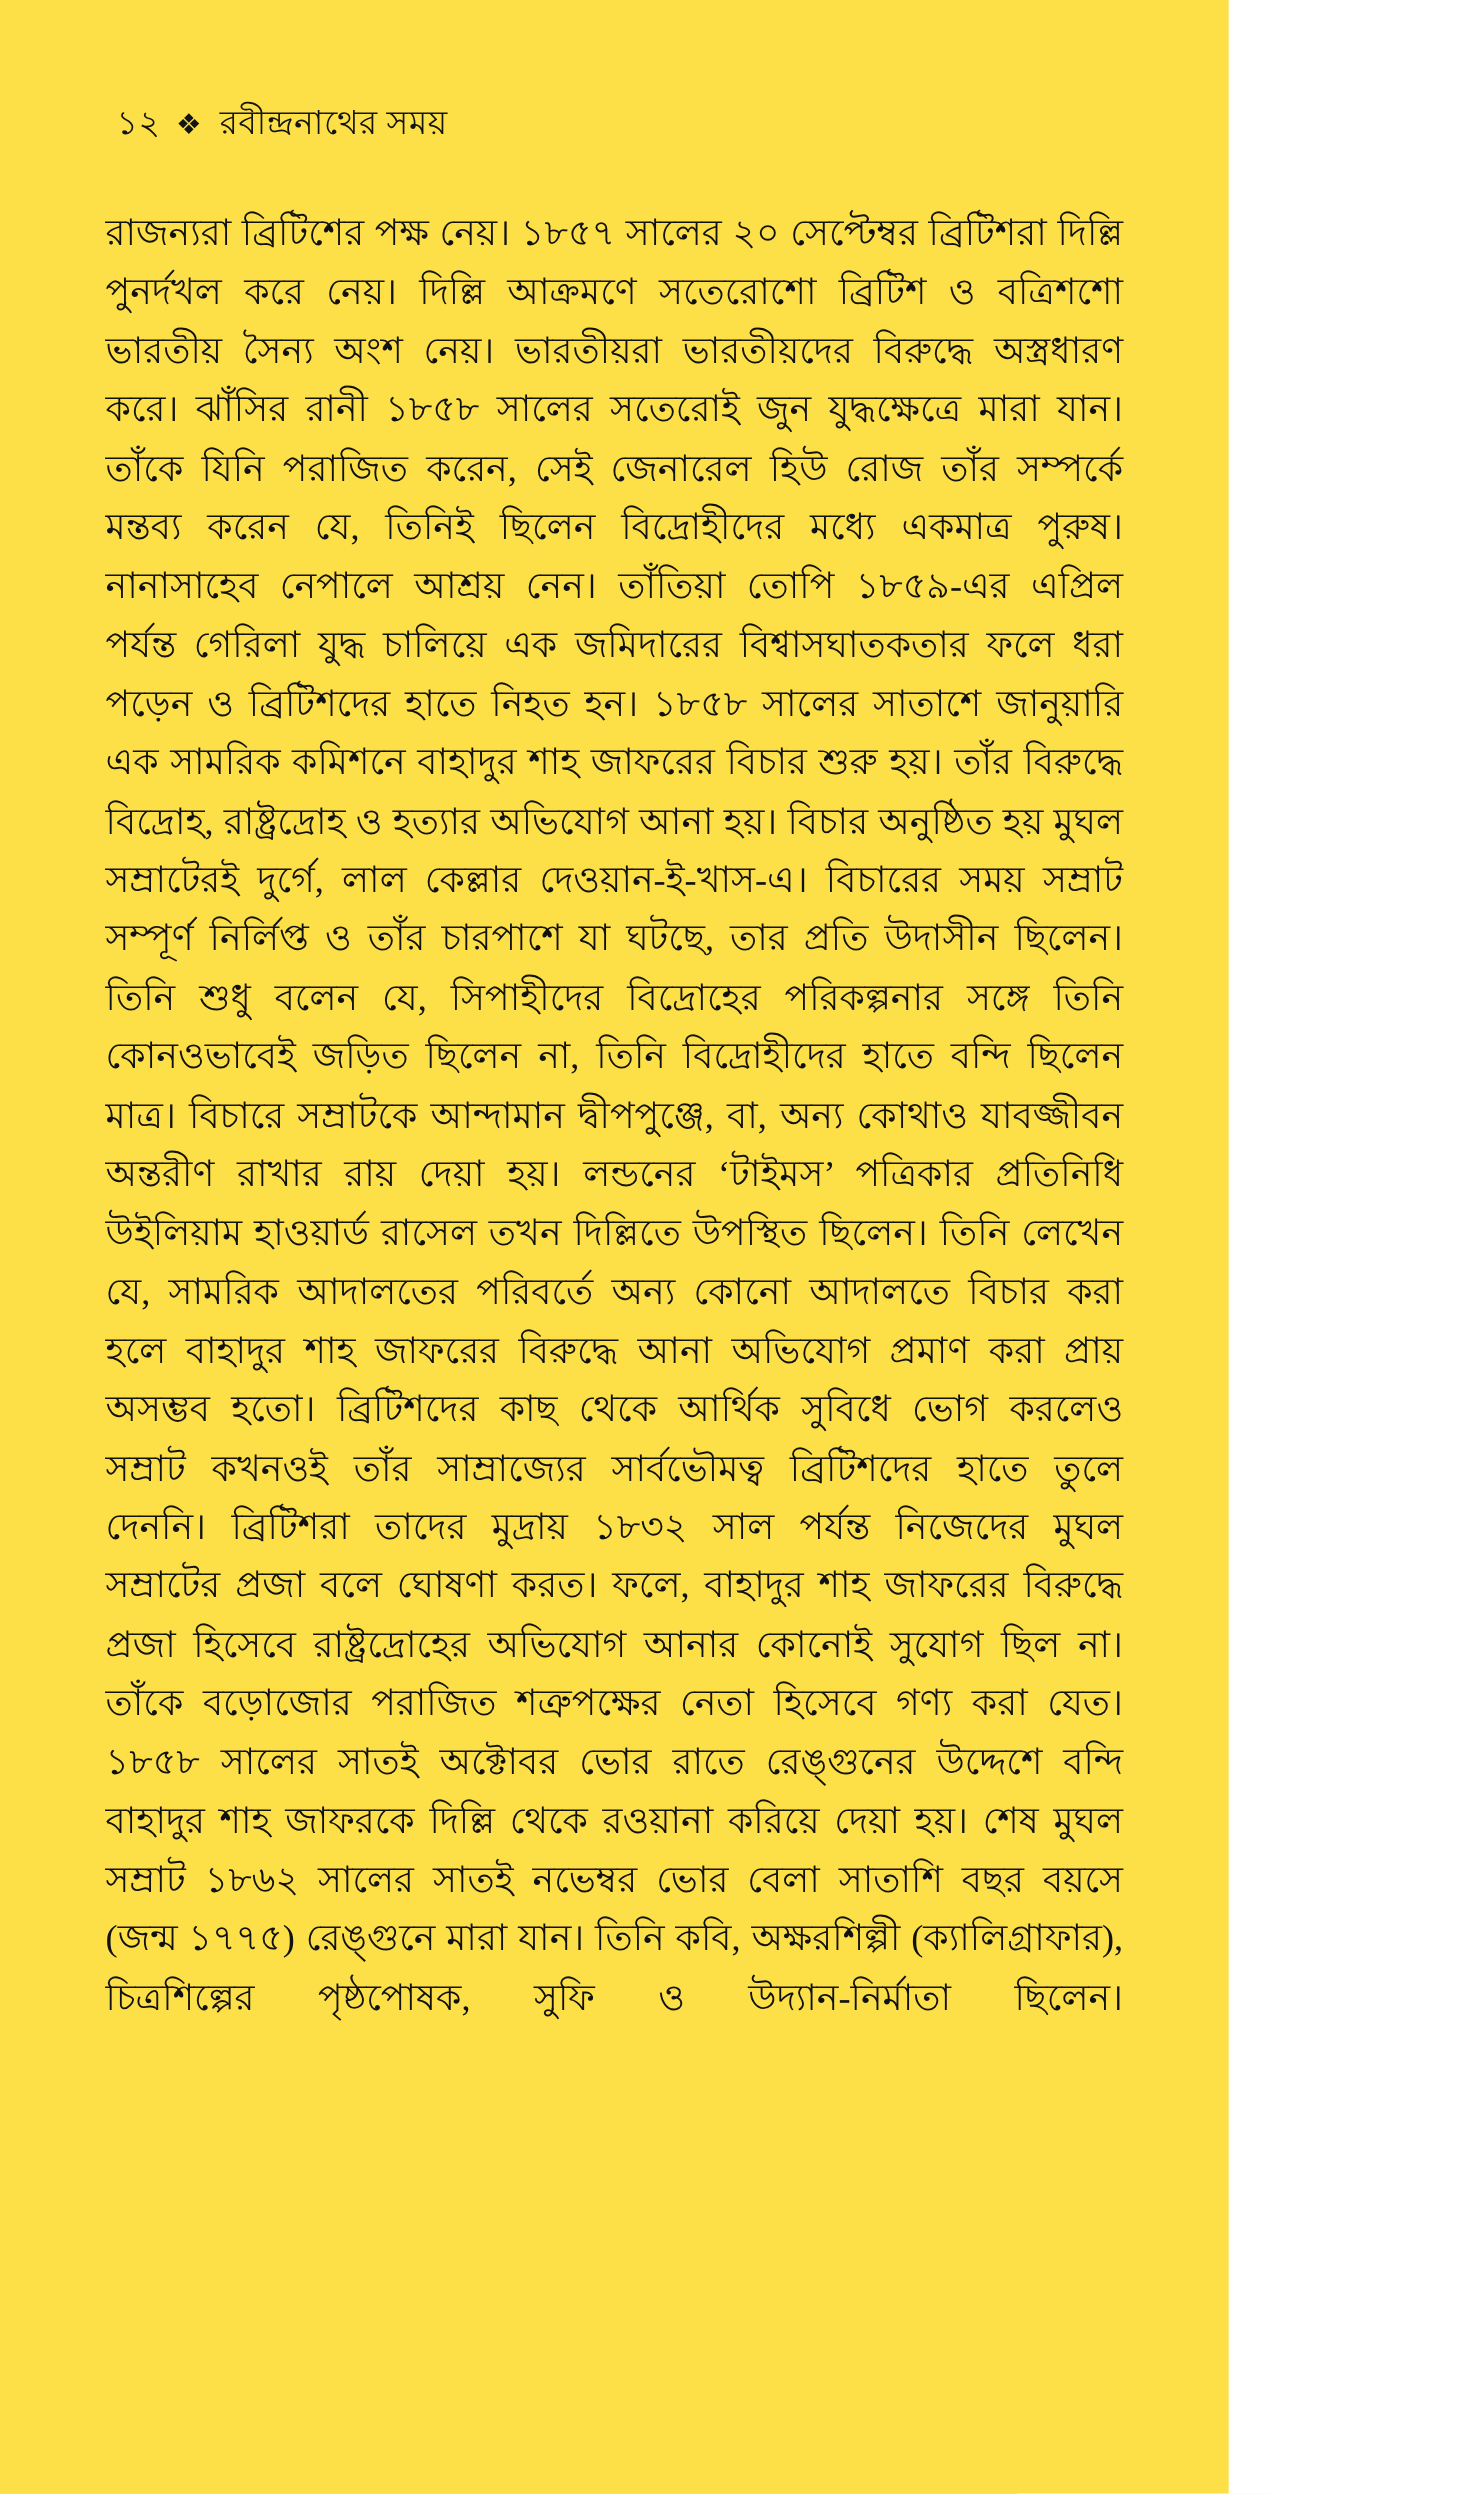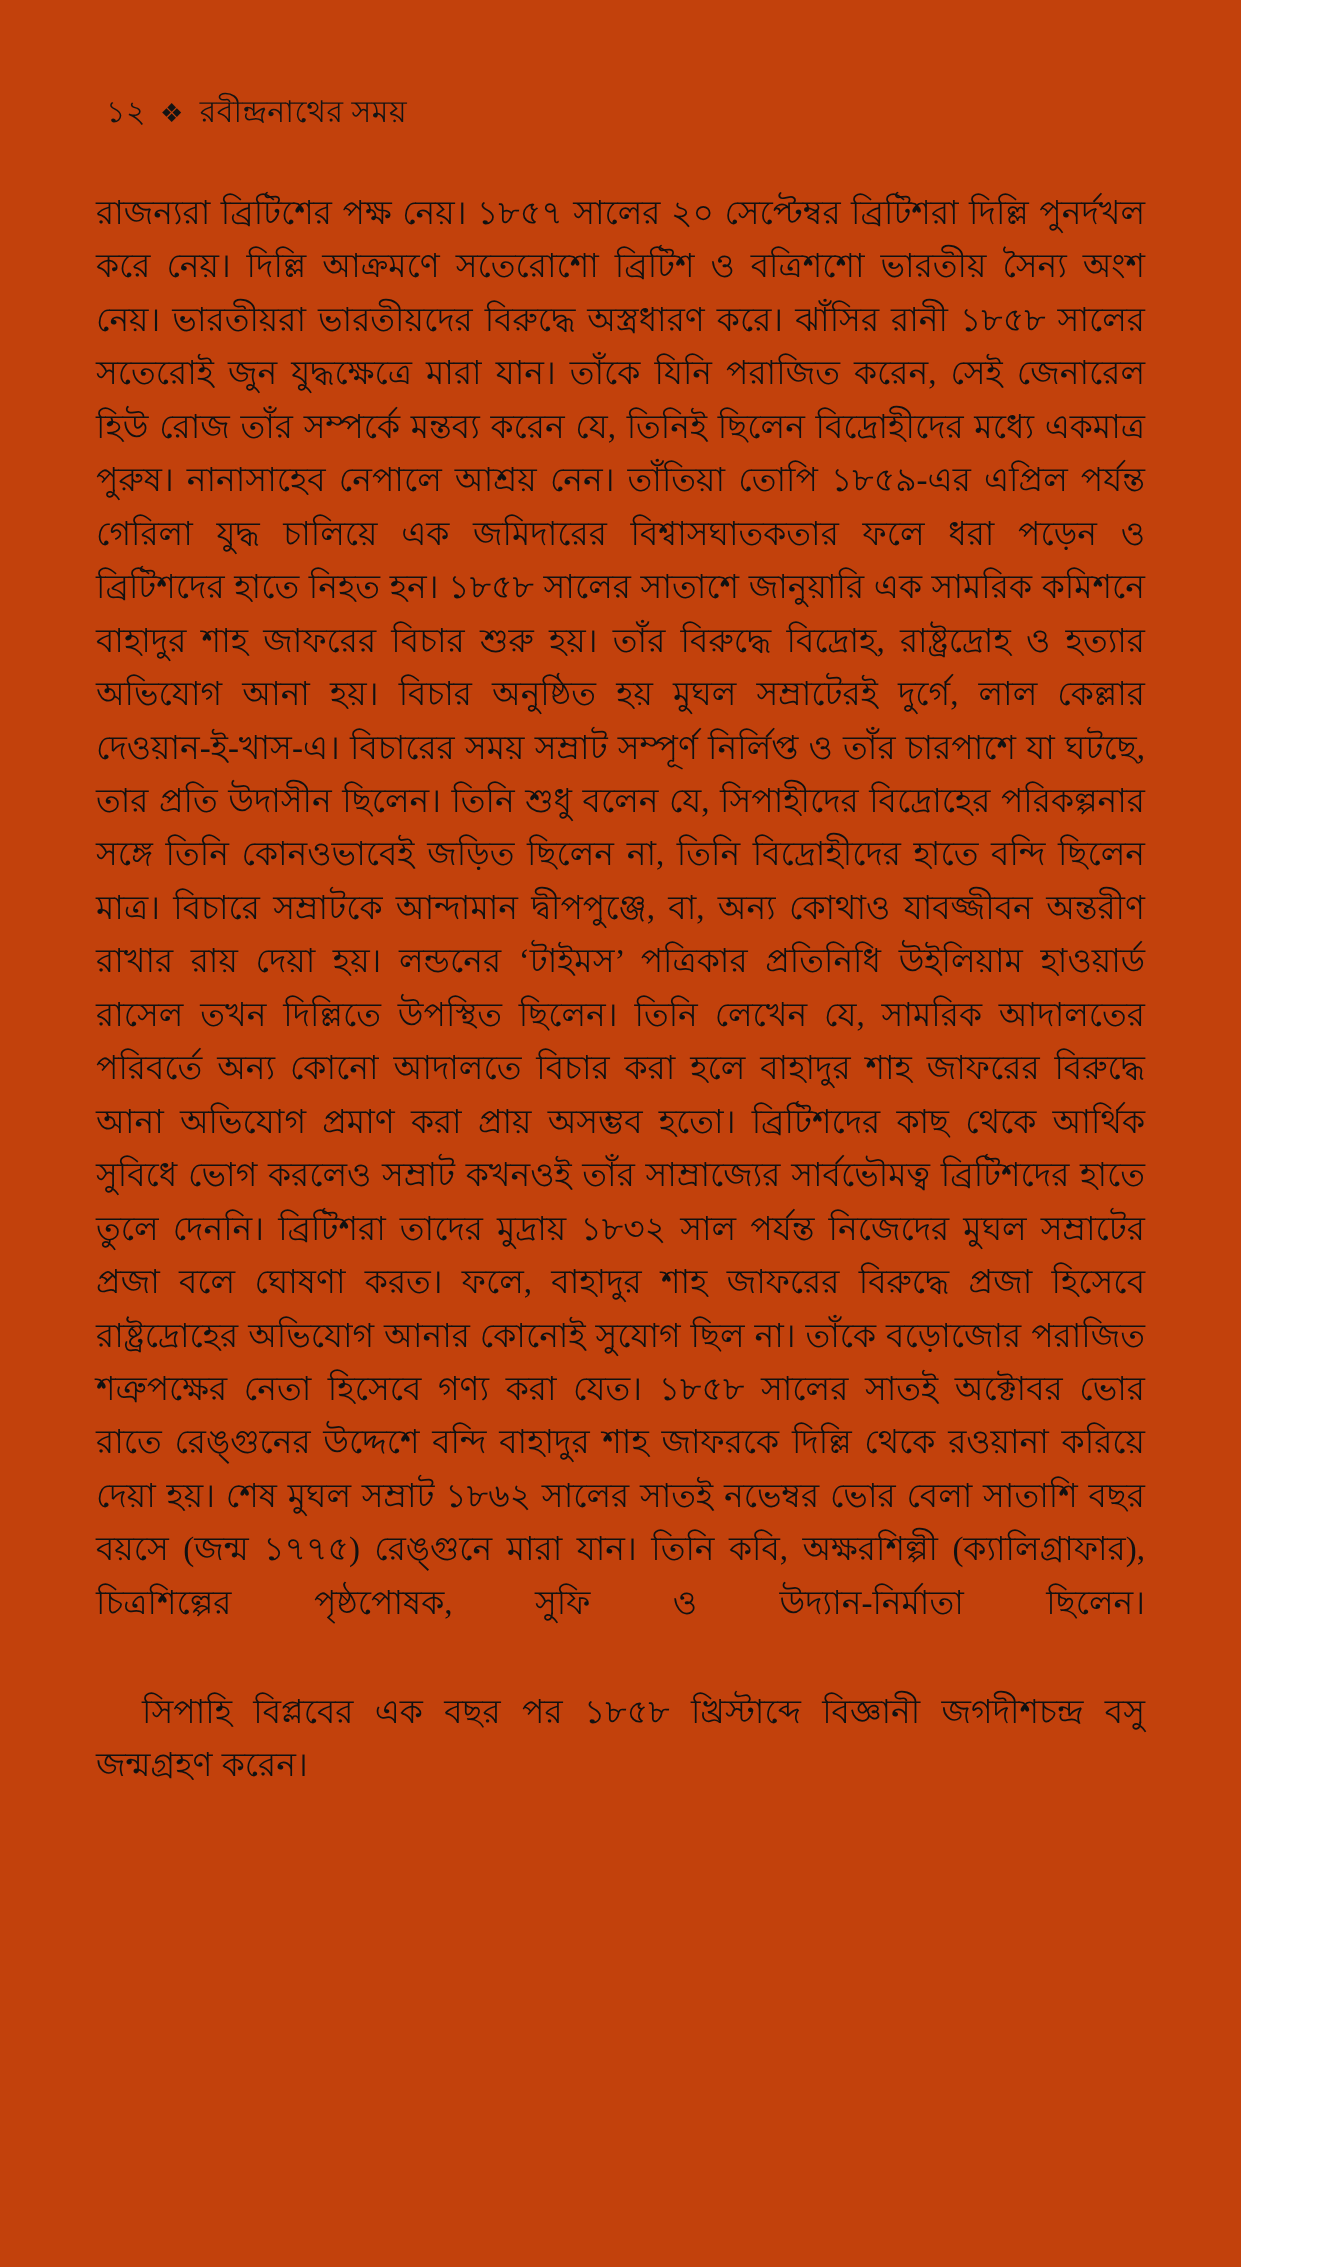--- a/index.html
+++ b/index.html
@@ -9,25 +9,25 @@
   }
   body {
     width: 1333px;
     height: 2267px;
     font-family: "Liberation Serif", "DejaVu Serif", serif;
     color: #111111;
     overflow: hidden;
   }
   .page {
     position: relative;
-    width: 1241px;
+    width: 1117px;
     height: 2267px;
     box-sizing: border-box;
     padding: 88px 96px 60px 96px;
-    background: #c2410c;
+    background: #fde047;
   }
   .header {
     font-size: 30px;
     letter-spacing: 0.5px;
     margin: 0 0 48px 10px;
     color: #141414;
     white-space: nowrap;
     font-weight: 400;
   }
   .header .pageno {
@@ -68,16 +68,15 @@
 <body>
 
 <div class="page">
 
   <div class="header">
     <span class="pageno">১২</span><span class="ornament">❖</span><span class="title">রবীন্দ্রনাথের সময়</span>
   </div>
 
   <div class="body-text">
     <p class="para">রাজন্যরা ব্রিটিশের পক্ষ নেয়। ১৮৫৭ সালের ২০ সেপ্টেম্বর ব্রিটিশরা দিল্লি পুনর্দখল করে নেয়। দিল্লি আক্রমণে সতেরোশো ব্রিটিশ ও বত্রিশশো ভারতীয় সৈন্য অংশ নেয়। ভারতীয়রা ভারতীয়দের বিরুদ্ধে অস্ত্রধারণ করে। ঝাঁসির রানী ১৮৫৮ সালের সতেরোই জুন যুদ্ধক্ষেত্রে মারা যান। তাঁকে যিনি পরাজিত করেন, সেই জেনারেল হিউ রোজ তাঁর সম্পর্কে মন্তব্য করেন যে, তিনিই ছিলেন বিদ্রোহীদের মধ্যে একমাত্র পুরুষ। নানাসাহেব নেপালে আশ্রয় নেন। তাঁতিয়া তোপি ১৮৫৯-এর এপ্রিল পর্যন্ত গেরিলা যুদ্ধ চালিয়ে এক জমিদারের বিশ্বাসঘাতকতার ফলে ধরা পড়েন ও ব্রিটিশদের হাতে নিহত হন। ১৮৫৮ সালের সাতাশে জানুয়ারি এক সামরিক কমিশনে বাহাদুর শাহ জাফরের বিচার শুরু হয়। তাঁর বিরুদ্ধে বিদ্রোহ, রাষ্ট্রদ্রোহ ও হত্যার অভিযোগ আনা হয়। বিচার অনুষ্ঠিত হয় মুঘল সম্রাটেরই দুর্গে, লাল কেল্লার দেওয়ান-ই-খাস-এ। বিচারের সময় সম্রাট সম্পূর্ণ নির্লিপ্ত ও তাঁর চারপাশে যা ঘটছে, তার প্রতি উদাসীন ছিলেন। তিনি শুধু বলেন যে, সিপাহীদের বিদ্রোহের পরিকল্পনার সঙ্গে তিনি কোনওভাবেই জড়িত ছিলেন না, তিনি বিদ্রোহীদের হাতে বন্দি ছিলেন মাত্র। বিচারে সম্রাটকে আন্দামান দ্বীপপুঞ্জে, বা, অন্য কোথাও যাবজ্জীবন অন্তরীণ রাখার রায় দেয়া হয়। লন্ডনের ‘টাইমস’ পত্রিকার প্রতিনিধি উইলিয়াম হাওয়ার্ড রাসেল তখন দিল্লিতে উপস্থিত ছিলেন। তিনি লেখেন যে, সামরিক আদালতের পরিবর্তে অন্য কোনো আদালতে বিচার করা হলে বাহাদুর শাহ জাফরের বিরুদ্ধে আনা অভিযোগ প্রমাণ করা প্রায় অসম্ভব হতো। ব্রিটিশদের কাছ থেকে আর্থিক সুবিধে ভোগ করলেও সম্রাট কখনওই তাঁর সাম্রাজ্যের সার্বভৌমত্ব ব্রিটিশদের হাতে তুলে দেননি। ব্রিটিশরা তাদের মুদ্রায় ১৮৩২ সাল পর্যন্ত নিজেদের মুঘল সম্রাটের প্রজা বলে ঘোষণা করত। ফলে, বাহাদুর শাহ জাফরের বিরুদ্ধে প্রজা হিসেবে রাষ্ট্রদ্রোহের অভিযোগ আনার কোনোই সুযোগ ছিল না। তাঁকে বড়োজোর পরাজিত শত্রুপক্ষের নেতা হিসেবে গণ্য করা যেত। ১৮৫৮ সালের সাতই অক্টোবর ভোর রাতে রেঙ্গুনের উদ্দেশে বন্দি বাহাদুর শাহ জাফরকে দিল্লি থেকে রওয়ানা করিয়ে দেয়া হয়। শেষ মুঘল সম্রাট ১৮৬২ সালের সাতই নভেম্বর ভোর বেলা সাতাশি বছর বয়সে (জন্ম ১৭৭৫) রেঙ্গুনে মারা যান। তিনি কবি, অক্ষরশিল্পী (ক্যালিগ্রাফার), চিত্রশিল্পের পৃষ্ঠপোষক, সুফি ও উদ্যান-নির্মাতা ছিলেন।</p>
-    <p class="para indent last">সিপাহি বিপ্লবের এক বছর পর ১৮৫৮ খ্রিস্টাব্দে বিজ্ঞানী জগদীশচন্দ্র বসু জন্মগ্রহণ করেন।</p>
   </div>
 
 </div>
 
 </body></html>

